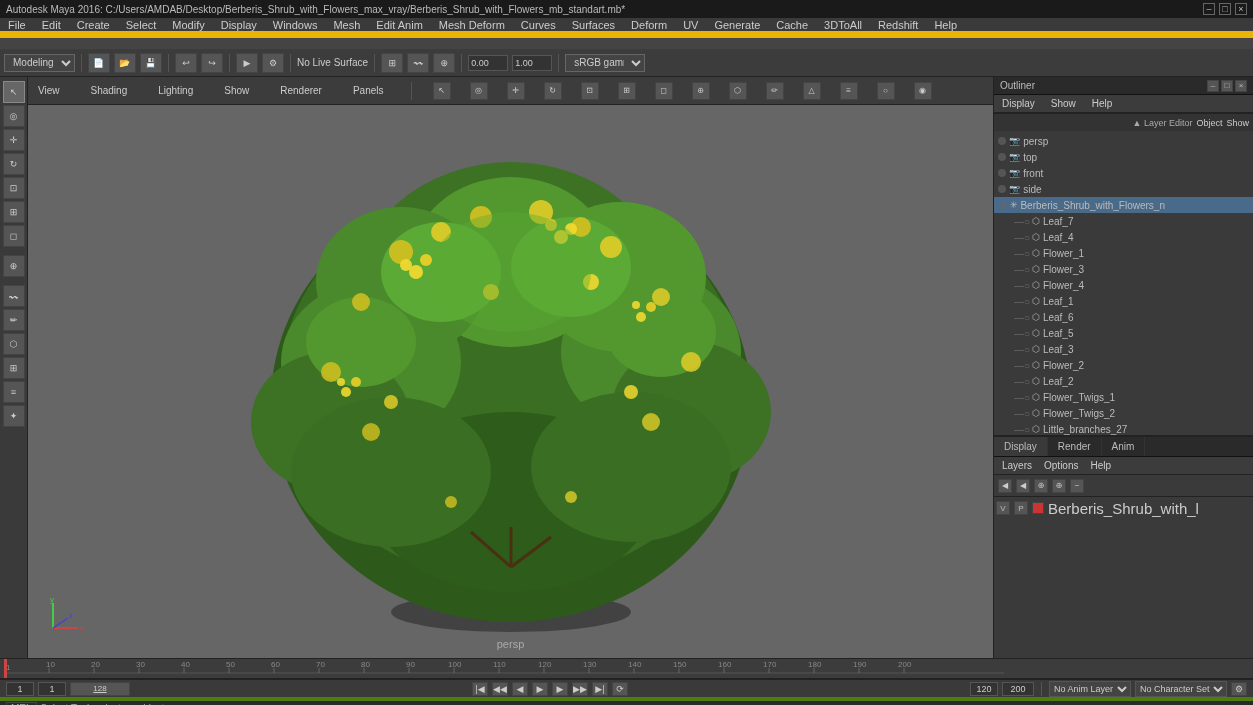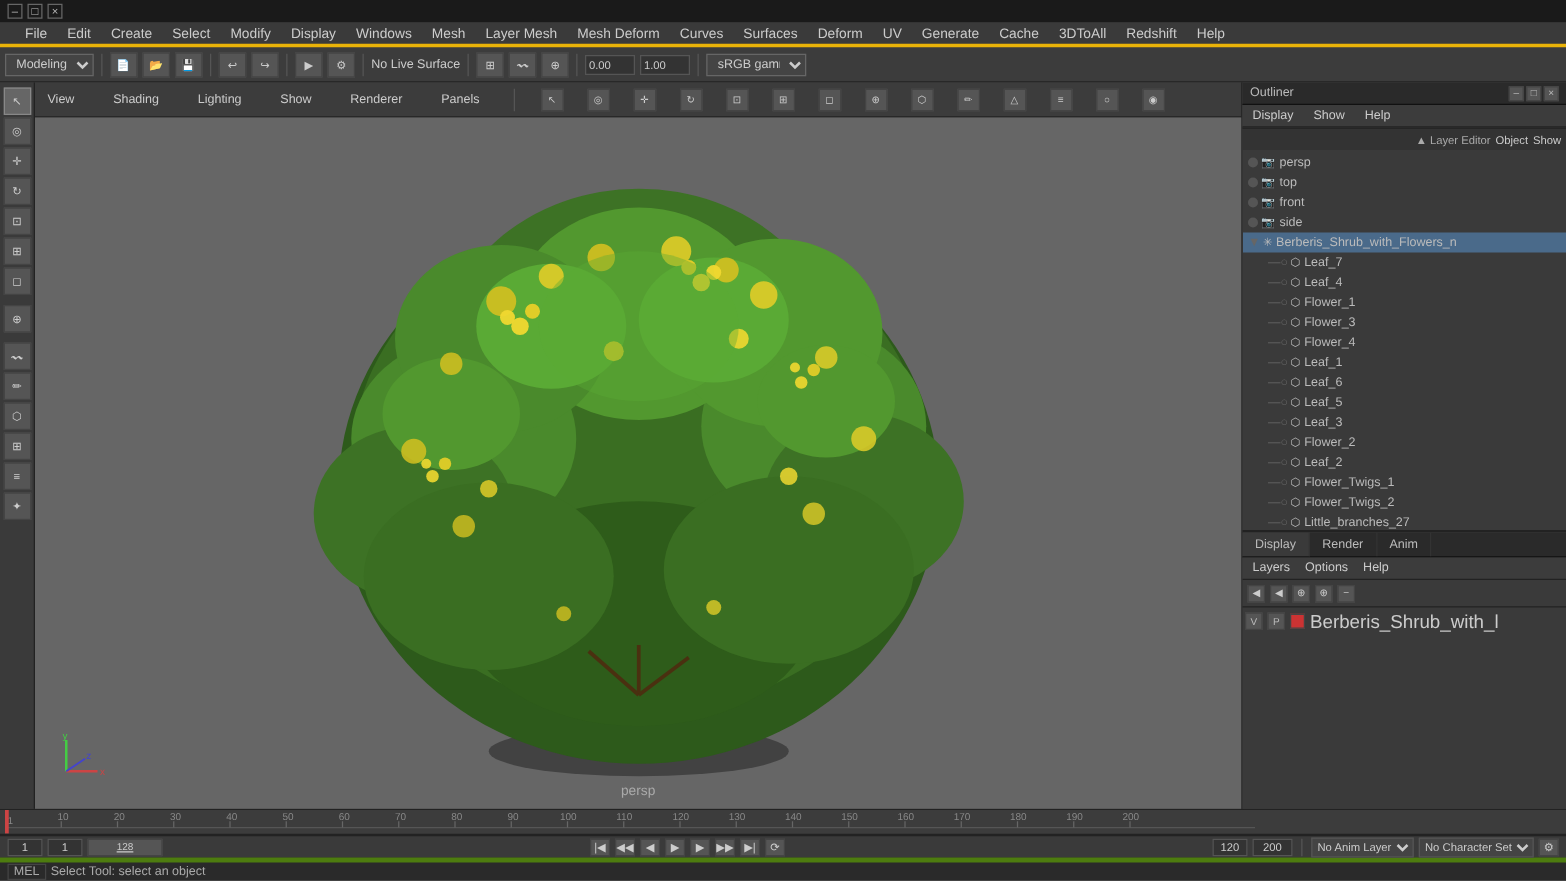--- a/index.html
+++ b/index.html
@@ -18,37 +18,38 @@
     }
     #title-bar-buttons { display: flex; gap: 4px; }
     #title-bar-buttons span { width: 12px; height: 12px; display: inline-block; border: 1px solid #666; text-align: center; line-height: 10px; font-size: 9px; cursor: pointer; }
     
     
     #menu-bar {
       background: #3a3a3a;
       height: 20px;
       display: flex;
       align-items: center;
-      padding: 0 16px;
+      padding: 0 4px;
       gap: 8px;
       font-size: 11px;
       color: #ccc;
-      border-bottom: 3px solid #eab308;
+      border-bottom: 7px solid #eab308;
     }
     .menu-item { cursor: pointer; padding: 0 4px; }
     
     
     #toolbar {
       background: #3c3c3c;
       height: 28px;
       display: flex;
       align-items: center;
       padding: 0 4px;
       gap: 4px;
       border-bottom: 1px solid #222;
+      margin-top: 11px;
     }
     .toolbar-btn {
       width: 22px; height: 20px;
       background: #555;
       border: 1px solid #444;
       color: #ccc;
       font-size: 9px;
       display: flex; align-items: center; justify-content: center;
       cursor: pointer;
     }
@@ -300,37 +301,38 @@
       border-top: 1px solid #222;
     }
     
     
     #shrub-svg { width: 100%; height: 100%; }
   </style>
 </head>
 <body>
 
 <div id="title-bar">
+  <span style="font-size:10px; overflow:hidden; white-space:nowrap; max-width:950px;">Autodesk Maya 2016: C:/Users/AMDAB/Desktop/Berberis_Shrub_with_Flowers_max_vray/Berberis_Shrub_with_Flowers_mb_standart.mb*</span>
   <div id="title-bar-buttons">
     <span>–</span>
     <span>□</span>
     <span>×</span>
   </div>
 </div>
 
 <div id="menu-bar">
   <div class="menu-item">File</div>
   <div class="menu-item">Edit</div>
   <div class="menu-item">Create</div>
   <div class="menu-item">Select</div>
   <div class="menu-item">Modify</div>
   <div class="menu-item">Display</div>
   <div class="menu-item">Windows</div>
   <div class="menu-item">Mesh</div>
-  <div class="menu-item">Layer Mesh</div>
+  <div class="menu-item">Edit Anim</div>
   <div class="menu-item">Mesh Deform</div>
   <div class="menu-item">Curves</div>
   <div class="menu-item">Surfaces</div>
   <div class="menu-item">Deform</div>
   <div class="menu-item">UV</div>
   <div class="menu-item">Generate</div>
   <div class="menu-item">Cache</div>
   <div class="menu-item">3DToAll</div>
   <div class="menu-item">Redshift</div>
   <div class="menu-item">Help</div>

